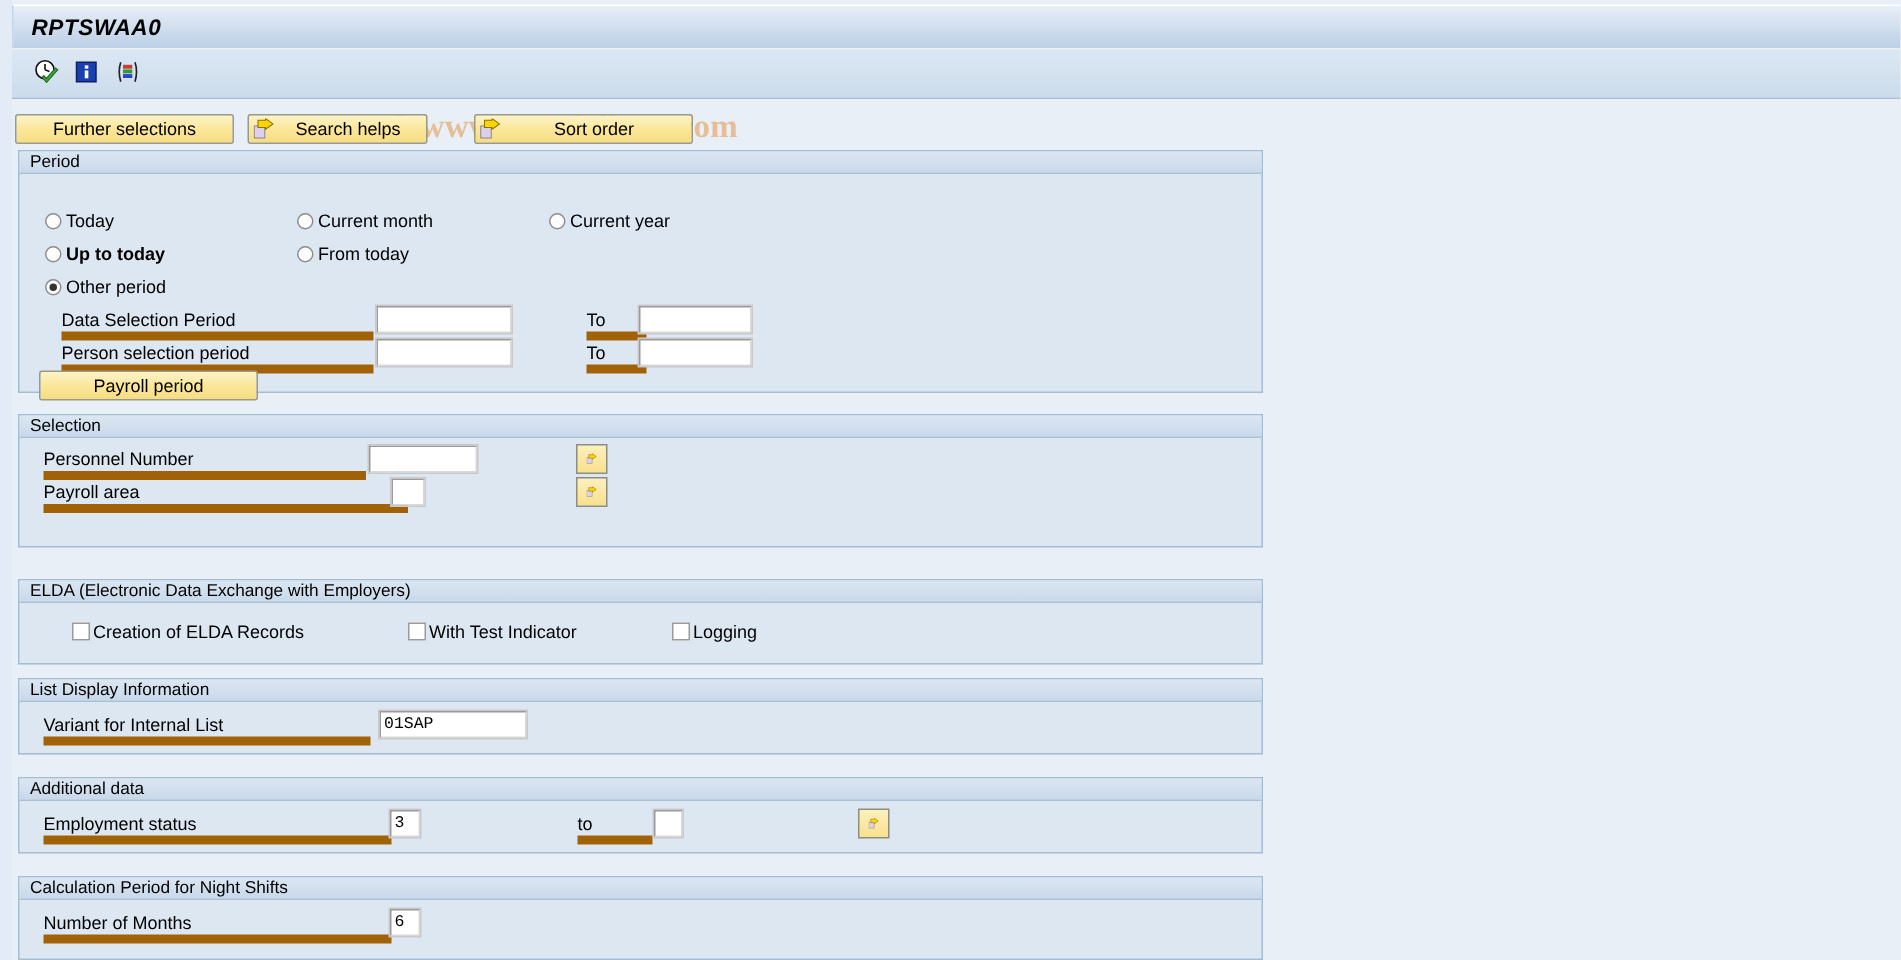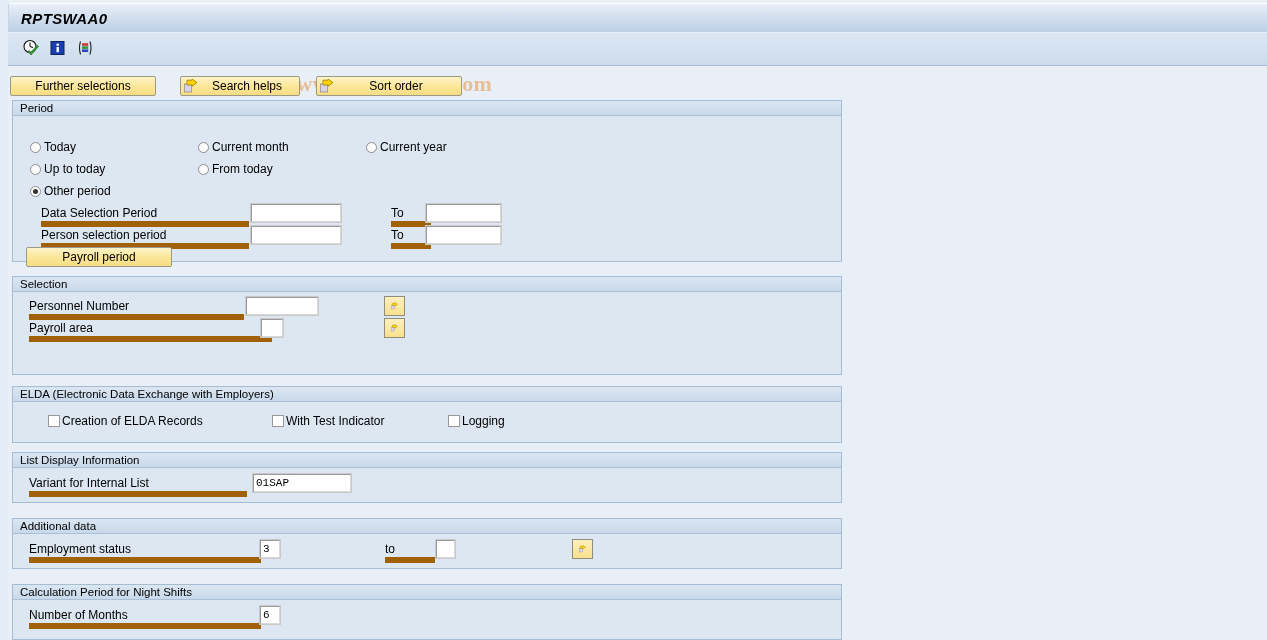--- a/index.html
+++ b/index.html
@@ -77,21 +77,21 @@
     cursor: pointer;
     display: flex;
     align-items: center;
     justify-content: center;
     padding: 0;
     font-family: Liberation Sans, sans-serif;
   }
   .sapbtn .btn-ico { position: absolute; left: 3px; top: 2px; width: 14px; height: 14px; }
   .sapbtn .btn-lbl { display: block; width: 100%; text-align: center; }
   #btn-further { left: 0; width: 146px; }
-  #btn-search  { left: 155px; width: 120px; margin-left: 15px; }
+  #btn-search  { left: 155px; width: 120px; }
   #btn-sort    { left: 306px; width: 146px; }
   #btn-search .btn-lbl, #btn-sort .btn-lbl { padding-left: 14px; }
 
   
   .panel {
     position: absolute;
     left: 12px;
     width: 830px;
     background: #dde7f2;
     border: 1px solid #a4bcd4;
@@ -250,21 +250,21 @@
     </label>
     <label class="radio-wrap" style="left:185px; top:24px;">
       <span class="radio"></span>
       <span class="rlabel">Current month</span>
     </label>
     <label class="radio-wrap" style="left:353px; top:24px;">
       <span class="radio"></span>
       <span class="rlabel">Current year</span>
     </label>
 
-    <label class="radio-wrap" style="left:17px; top:46px;">
+    <label class="radio-wrap" style="left:17px; top:46px;font-weight:bold;">
       <span class="radio"></span>
       <span class="rlabel">Up to today</span>
     </label>
     <label class="radio-wrap" style="left:185px; top:46px;">
       <span class="radio"></span>
       <span class="rlabel">From today</span>
     </label>
 
     <label class="radio-wrap" style="left:17px; top:68px;">
       <span class="radio on"></span>
@@ -280,21 +280,21 @@
     <input class="sapinput" style="left: 238px; top: 110px; width: 90px;" value="">
     <div class="fieldlabel" style="left:378px; top:112px; width:40px;">To</div>
     <input class="sapinput" style="left: 413px; top: 110px; width: 75px;" value="">
 
     <button class="sapbtn" style="left:13px; top:131px; width:146px;">
       <span class="btn-lbl">Payroll period</span>
     </button>
   </div>
 </div>
 
-<div class="panel" style="top:276px; height:99px;">
+<div class="panel" style="top:276px; height:89px;">
   <div class="panel-hd">Selection</div>
   <div class="panel-body" style="height:62px;">
     <div class="fieldlabel" style="left:16px; top:7px; width:215px;">Personnel Number</div>
     <input class="sapinput" style="left: 233px; top: 5px; width: 72px;" value="">
     <button class="msbtn" style="left:371px; top:4px;">
       <svg viewBox="0 0 14 14" width="14" height="14">
         <rect x="0.5" y="5" width="7" height="8" fill="#dcd0ea" stroke="#8a8a8a" stroke-width="0.7"></rect>
         <path d="M3 1.2 h5 V0 l5 3.6 L8 7.2 V6 H3 Z" fill="#ffd400" stroke="#8c7000" stroke-width="0.7"></path>
       </svg>
     </button>

